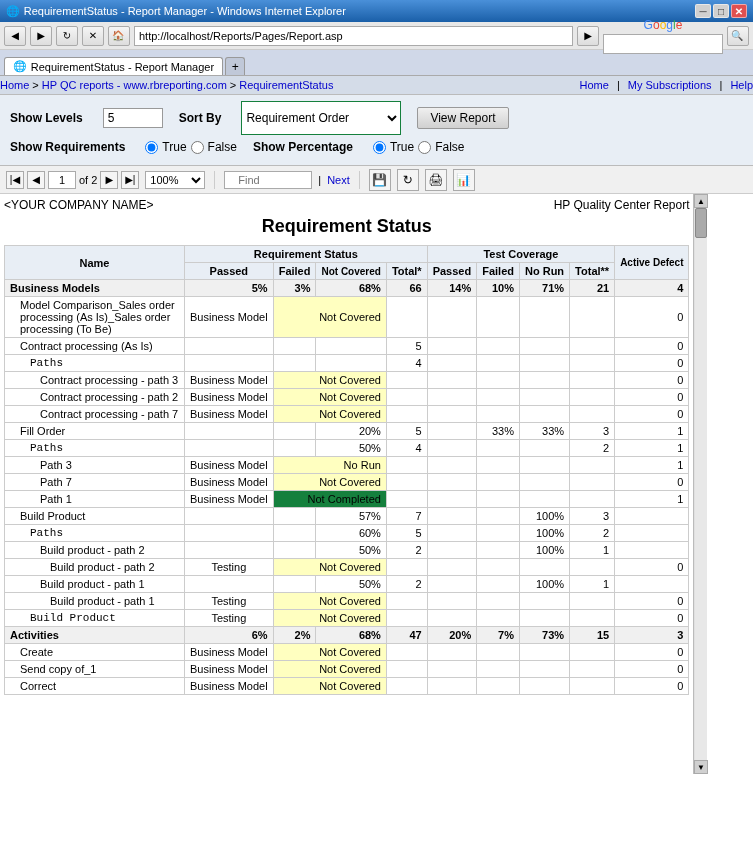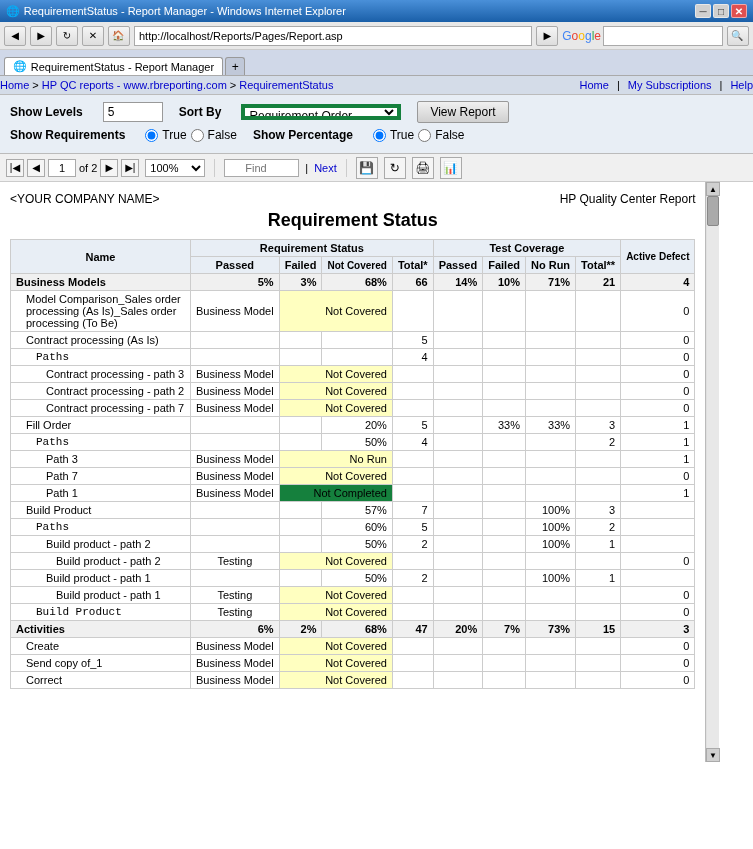--- a/index.html
+++ b/index.html
@@ -46,21 +46,21 @@
       cursor: pointer; font-size: 10px;
     }
     .address-input {
       flex: 1; height: 20px;
       border: 1px solid #aaa;
       padding: 1px 4px;
       font-size: 11px;
       background: white;
     }
     .google-box {
-      display: flex; align-items: center; gap: 2px;
+      display: flex; align-items: center; gap: 2px; flex-direction: column;
     }
     .g-blue { color: #4285f4; }
     .g-red { color: #ea4335; }
     .g-yellow { color: #fbbc05; }
     .g-green { color: #34a853; }
     .search-input {
       width: 120px; height: 20px;
       border: 1px solid #aaa;
       padding: 1px 4px;
       font-size: 11px;
@@ -127,22 +127,22 @@
     .control-group { display: flex; align-items: center; gap: 20px; }
     .control-label { font-size: 12px; font-weight: bold; }
     .control-input {
       width: 60px; height: 20px;
       border: 1px solid #999;
       padding: 1px 4px;
       font-size: 12px;
       background: white;
     }
     .sort-select {
-      width: 160px; height: 16px;
-      border: 4px solid #15803d;
+      width: 160px; height: 34px;
+      border: 1px solid #15803d;
       font-size: 12px;
       background: white;
     }
     .view-report-btn {
       background: linear-gradient(to bottom, #f0f0f0, #d0d0d0);
       border: 1px solid #999;
       padding: 3px 12px;
       font-size: 12px;
       cursor: pointer;
       border-radius: 2px;
@@ -175,38 +175,38 @@
       text-align: center;
       font-size: 11px;
     }
     .zoom-select {
       width: 60px; height: 18px;
       border: 1px solid #aaa;
       font-size: 11px;
       background: white;
     }
     .find-input {
-      width: 75px; height: 18px;
-      border: 1px solid #aaa;
-      padding: 1px 20px;
+      width: 88px; height: 18px;
+      border: 1px solid #aaa;
+      padding: 1px 13px;
       font-size: 11px;
     }
     .toolbar-sep { width: 1px; height: 18px; background: #ccc; margin: 0 3px; }
     .toolbar-icon {
       width: 22px; height: 22px;
       display: inline-flex; align-items: center; justify-content: center;
       border: 1px solid #aaa;
       background: #f5f5f5;
       cursor: pointer;
       font-size: 12px;
     }
 
     
     .report-container {
-      padding: 10px;
+      padding: 4px;
       background: white;
       overflow-y: auto;
       height: 580px;
     }
     .company-header {
       display: flex;
       justify-content: space-between;
       margin-bottom: 4px;
       font-size: 12px;
     }

